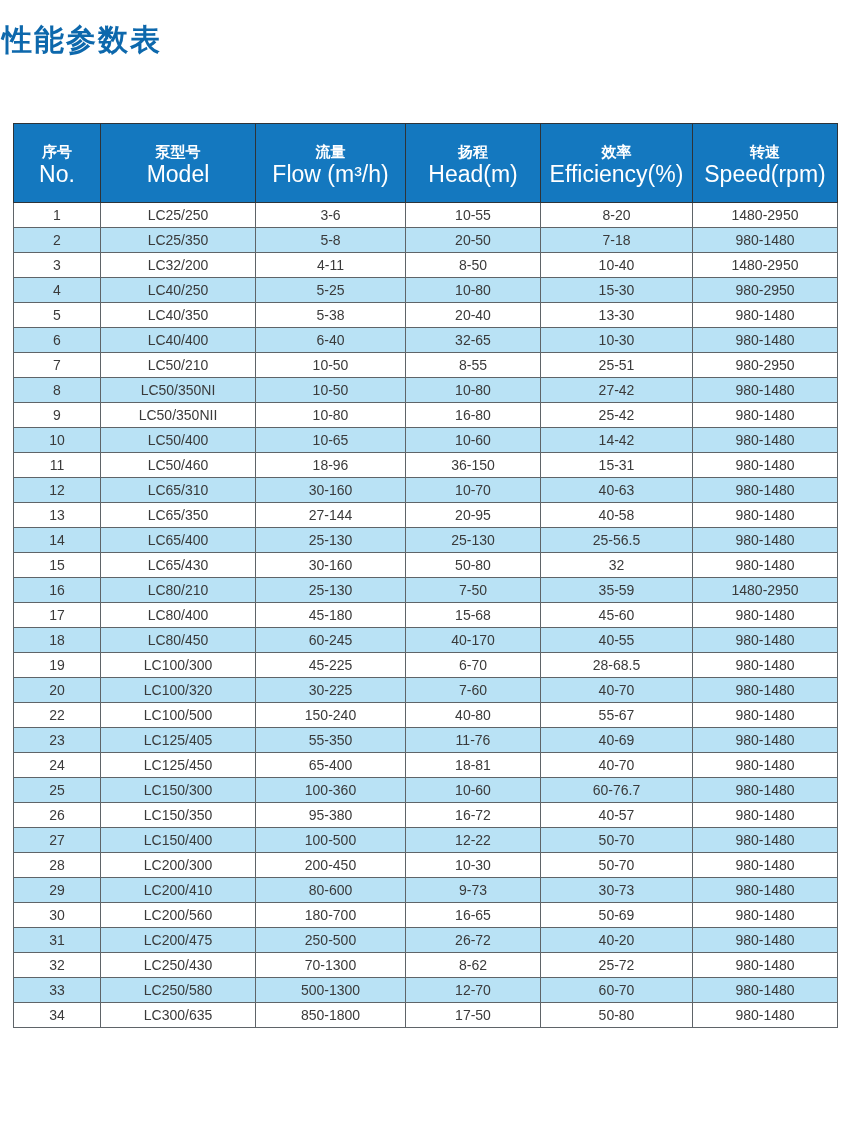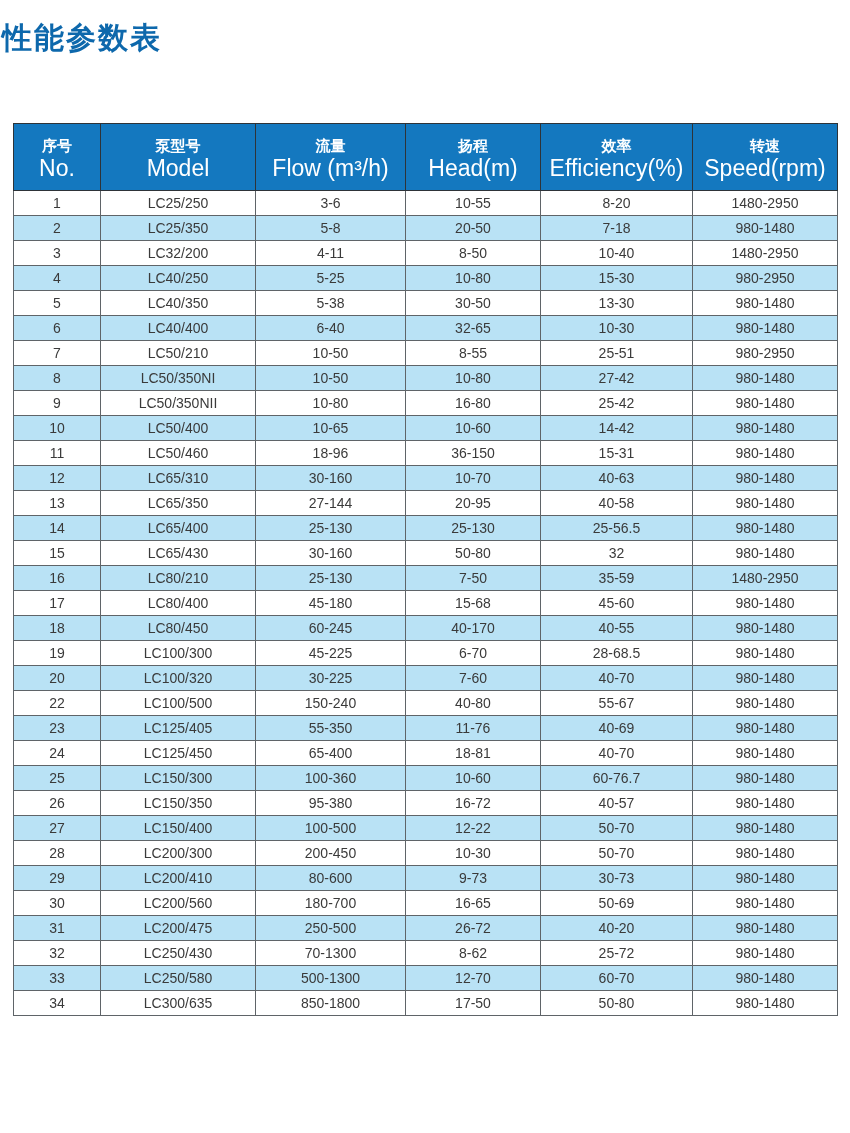--- a/index.html
+++ b/index.html
@@ -28,21 +28,21 @@
   }
   .title-zh {
     margin: 0;
     position: absolute;
     left: 2px;
     top: 24px;
     font-size: 30px;
     line-height: 32px;
     font-weight: bold;
     color: var(--title-color);
-    font-family: Liberation Mono, monospace;
+    font-family: Liberation Sans, sans-serif;
     letter-spacing: 2px;
   }
   .title-en {
     margin: 0;
     position: absolute;
     left: 2px;
     top: 55px;
     font-size: 27px;
     line-height: 30px;
     font-weight: bold;
@@ -60,21 +60,21 @@
   }
   table.perf col.c1 { width: 87px; }
   table.perf col.c2 { width: 155px; }
   table.perf col.c3 { width: 150px; }
   table.perf col.c4 { width: 135px; }
   table.perf col.c5 { width: 152px; }
   table.perf col.c6 { width: 145px; }
   table.perf th {
     background: var(--header-bg);
     color: #ffffff;
-    height: 67px;
+    height: 79px;
     border: 1px solid #2e3338;
     padding: 0;
     text-align: center;
     vertical-align: middle;
     font-weight: normal;
   }
   table.perf th .zh {
     display: block;
     font-size: 15px;
     font-weight: bold;
@@ -176,21 +176,21 @@
           <td>LC40/250</td>
           <td>5-25</td>
           <td>10-80</td>
           <td>15-30</td>
           <td>980-2950</td>
         </tr>
         <tr>
           <td>5</td>
           <td>LC40/350</td>
           <td>5-38</td>
-          <td>30-50</td>
+          <td>20-40</td>
           <td>13-30</td>
           <td>980-1480</td>
         </tr>
         <tr>
           <td>6</td>
           <td>LC40/400</td>
           <td>6-40</td>
           <td>32-65</td>
           <td>10-30</td>
           <td>980-1480</td>

